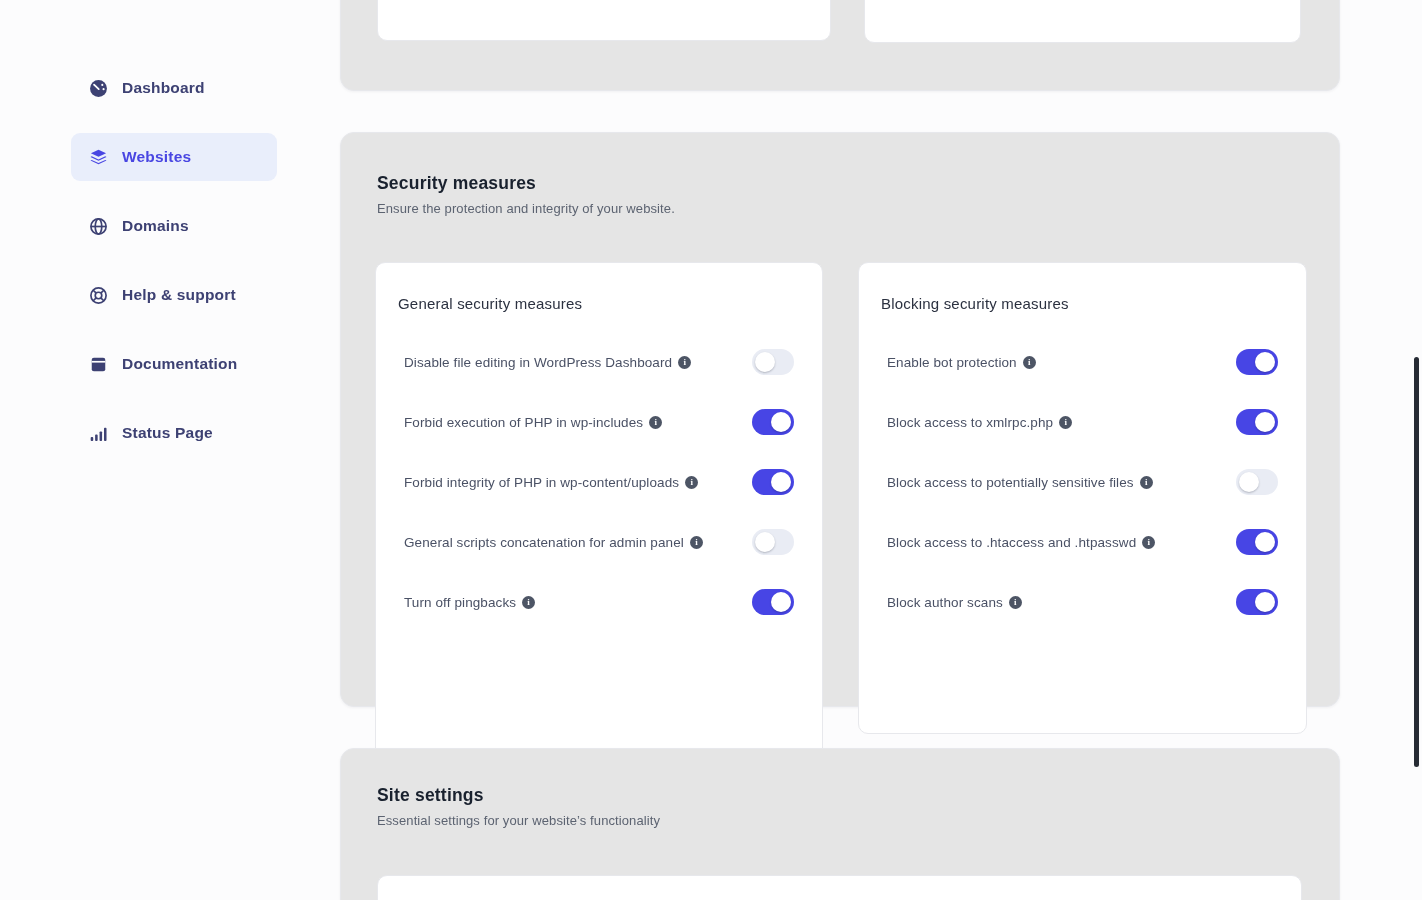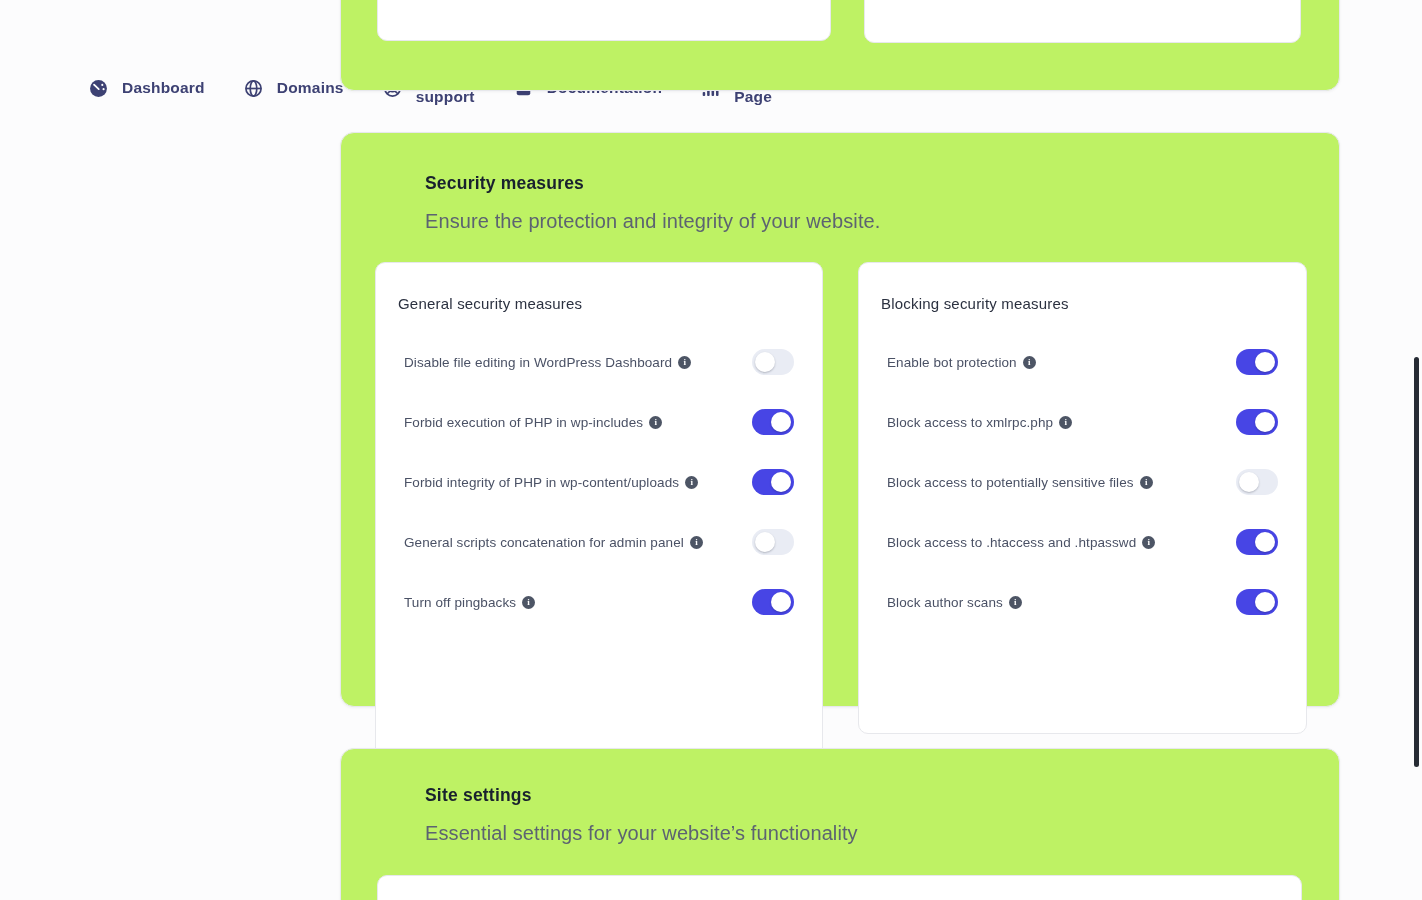--- a/index.html
+++ b/index.html
@@ -7,50 +7,49 @@
   body {
     font-family:"Liberation Sans", sans-serif;
     background:var(--page_bg,#fcfcfd);
     position:relative;
   }
   #screen { position:absolute; inset:0; width:1422px; height:900px; }
 
   
   .sidebar-nav {
     position:absolute; left:71px; top:64px; width:206px;
-    display:flex; flex-direction:row; gap:21px;
+    display:flex; flex-direction:column; gap:21px;
   }
   .side-item {
     height:48px; border-radius:9px; display:flex; align-items:center;
     padding-left:18px; gap:14px; cursor:pointer;
     color:var(--sidebar_text,#3d4173);
     font-size:15.5px; font-weight:600; letter-spacing:.2px;
   }
   .side-item.active {
     background:var(--active_bg,#e9eefb);
     color:var(--accent_text,#4946e2);
   }
   .side-item svg { flex:0 0 auto; display:block; }
 
   
   .card {
-    position:absolute; background:#bef264;
+    position:absolute; background:#e5e5e5;
     border:1px solid var(--card_border,#e7e8ec);
     border-radius:14px;
     box-shadow:0 1px 3px rgba(20,24,40,.05);
-    padding-left:48px;
   }
   .panel {
     position:absolute; background:#fff;
     border:1px solid var(--card_border,#e7e8ec);
     border-radius:10px;
   }
 
   .section-title { font-size:17.5px; font-weight:700; color:#19212e; letter-spacing:.2px; }
-  .section-sub   { font-size:20px; color:#5c6371; margin-top:16px; letter-spacing:.1px; }
+  .section-sub   { font-size:13px; color:#5c6371; margin-top:7px; letter-spacing:.1px; }
 
   .panel-head {
     padding:32px 22px 0 22px; font-size:15px; font-weight:500;
     color:#2b3140; letter-spacing:.2px;
   }
   .rows { margin-top:20px; }
   .toggle-row {
     height:60px; display:flex; align-items:center;
     padding:0 28px; justify-content:space-between;
   }
@@ -93,20 +92,30 @@
       <div class="side-item">
         <span>
           <svg width="19" height="19" viewBox="0 0 18 18">
             <circle cx="9" cy="9" r="8" fill="currentColor"></circle>
             <line x1="9.2" y1="9.6" x2="4.8" y2="5.4" stroke="#fff" stroke-width="1.7" stroke-linecap="round"></line>
             <circle cx="12.6" cy="5.6" r="1" fill="#fff"></circle>
             <circle cx="13.8" cy="9.6" r="1" fill="#fff"></circle>
           </svg>
         </span>
         <span>Dashboard</span>
+      </div>
+      <div class="side-item active">
+        <span>
+          <svg width="19" height="19" viewBox="0 0 18 18" fill="currentColor">
+            <path d="M9 1.6 16.2 4.9 9 8.2 1.8 4.9Z"></path>
+            <path d="M2.6 7.9 9 10.8 15.4 7.9 16.6 8.5 9 12 1.4 8.5Z"></path>
+            <path d="M2.6 11.3 9 14.2 15.4 11.3 16.6 11.9 9 15.4 1.4 11.9Z"></path>
+          </svg>
+        </span>
+        <span>Websites</span>
       </div>
       <div class="side-item">
         <span>
           <svg width="19" height="19" viewBox="0 0 18 18" fill="none" stroke="currentColor" stroke-width="1.6">
             <circle cx="9" cy="9" r="7.2"></circle>
             <ellipse cx="9" cy="9" rx="3.1" ry="7.2"></ellipse>
             <line x1="1.8" y1="9" x2="16.2" y2="9"></line>
           </svg>
         </span>
         <span>Domains</span>

